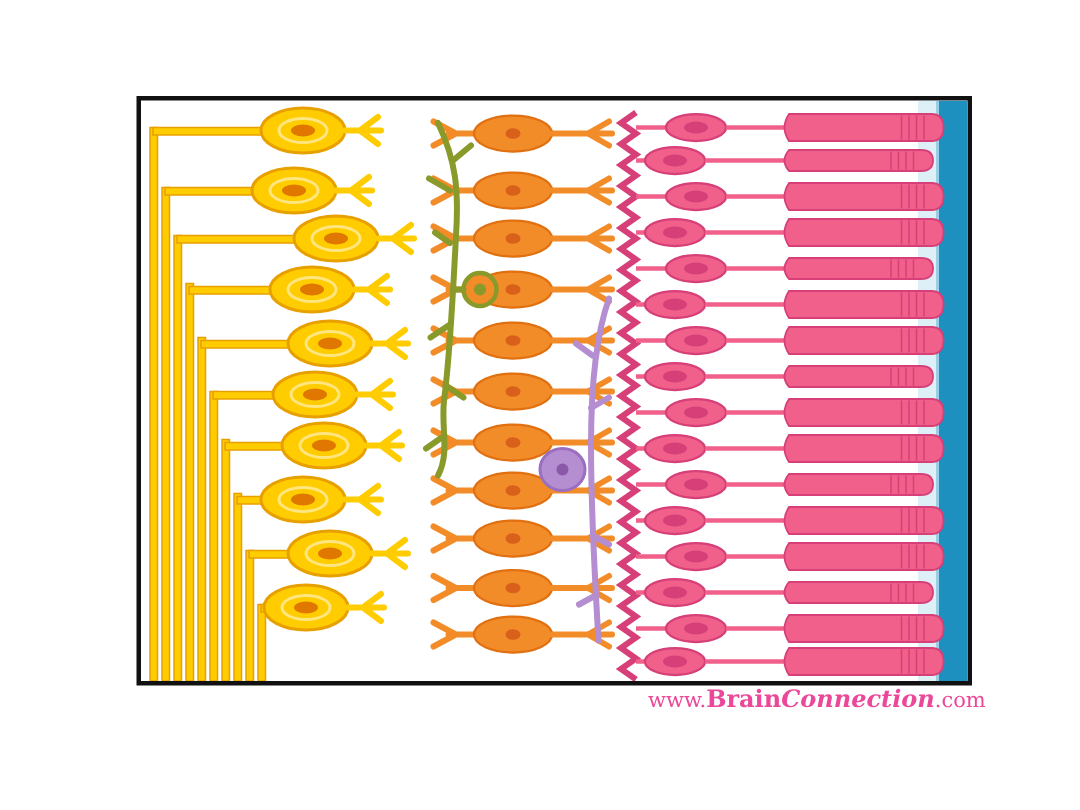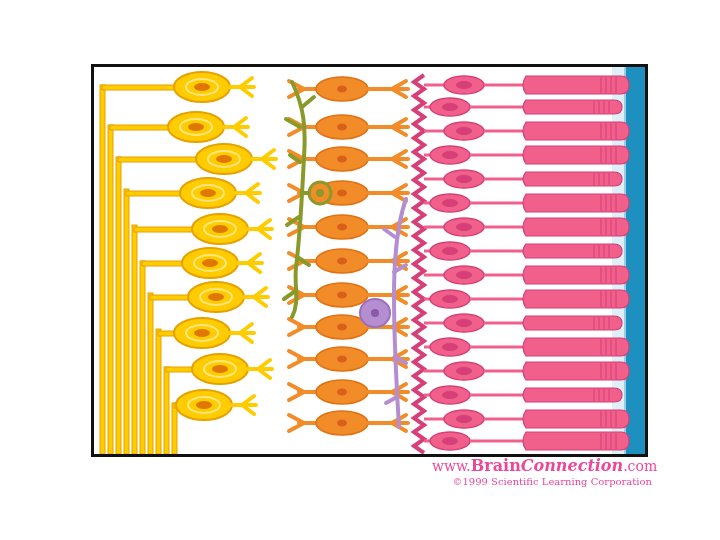--- a/index.html
+++ b/index.html
@@ -302,14 +302,13 @@
         <path d="M301 290 L312 296"></path>
         <path d="M303 330 L292 336"></path>
       <ellipse cx="281" cy="246" rx="15" ry="14" fill="#B48ED0" stroke="#9A6FC0" stroke-width="2"></ellipse>
       <circle cx="281" cy="246" r="4" fill="#8A5AA8" stroke="none"></circle>
     </g>
   </svg>
 </div>
 
 <div class="caption">
   <div class="cap1"><span>www.</span><span class="brain">Brain</span><span class="conn">Connection</span><span>.com</span></div>
-  <div class="cap2">©1999 Scientific Learning Corporation</div>
 </div>
 
 </body></html>

